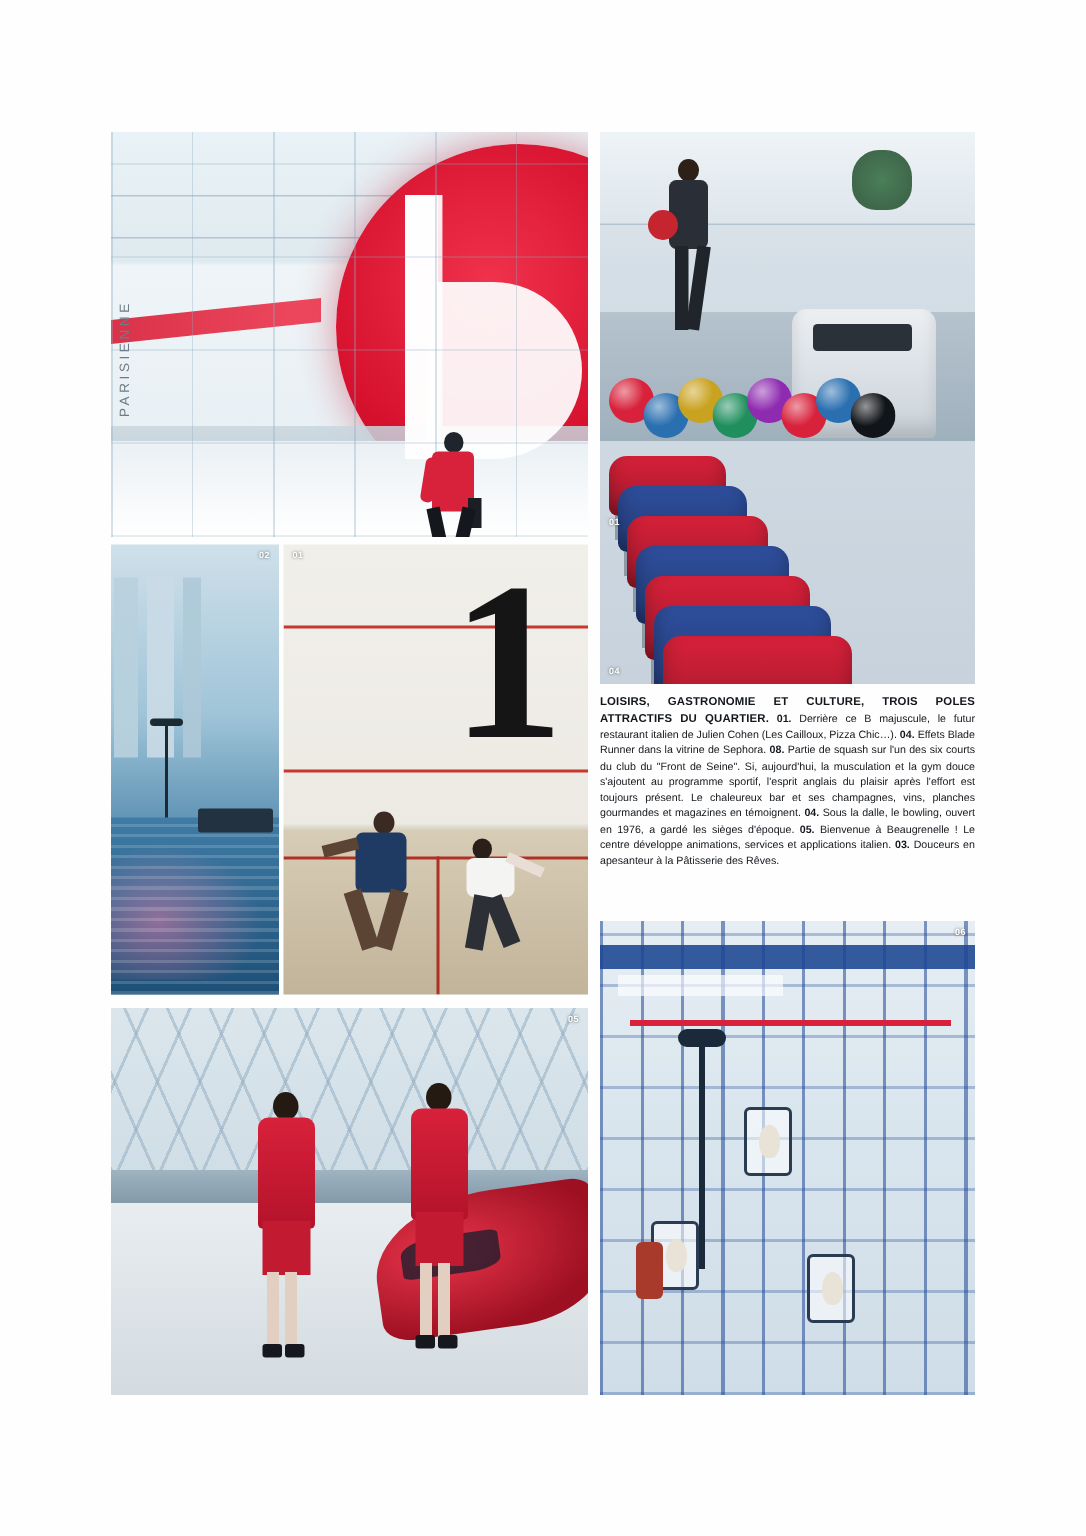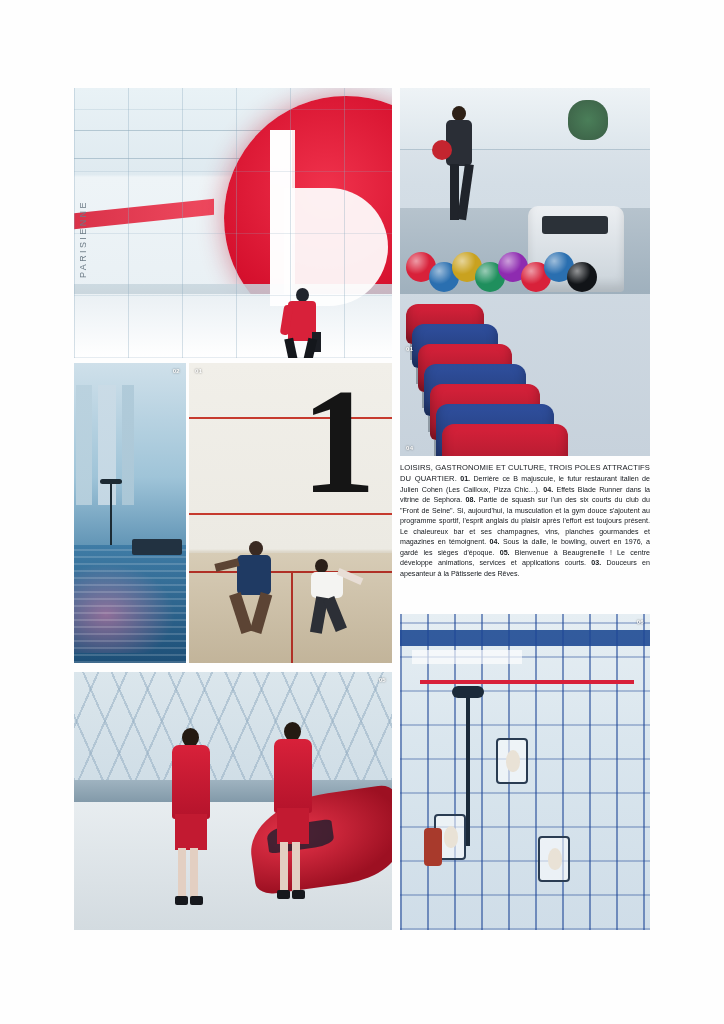--- a/index.html
+++ b/index.html
@@ -300,21 +300,21 @@
   #caption {
     position:absolute;
     left:400px; top:462px; width:250px; height:148px;
     font-size:7.1px;
     line-height:1.48;
     color:#13171c;
     text-align:justify;
     font-family:"Liberation Sans", sans-serif;
   }
   #caption .lead {
-    font-weight:400;
+    font-weight:700;
     font-size:7.6px;
     letter-spacing:.1px;
   }
   #caption b { font-weight:700; }
 </style>
 </head>
 <body>
 
 <div class="page">
 
@@ -416,21 +416,21 @@
     <span class="lead">LOISIRS, GASTRONOMIE ET CULTURE, TROIS POLES ATTRACTIFS DU QUARTIER.</span>
     <b>01.</b>
     <span>Derrière ce B majuscule, le futur restaurant italien de Julien Cohen (Les Cailloux, Pizza Chic…).</span>
     <b>04.</b>
     <span>Effets Blade Runner dans la vitrine de Sephora.</span>
     <b>08.</b>
     <span>Partie de squash sur l'un des six courts du club du "Front de Seine". Si, aujourd'hui, la musculation et la gym douce s'ajoutent au programme sportif, l'esprit anglais du plaisir après l'effort est toujours présent. Le chaleureux bar et ses champagnes, vins, planches gourmandes et magazines en témoignent.</span>
     <b>04.</b>
     <span>Sous la dalle, le bowling, ouvert en 1976, a gardé les sièges d'époque.</span>
     <b>05.</b>
-    <span>Bienvenue à Beaugrenelle ! Le centre développe animations, services et applications courts.</span>
+    <span>Bienvenue à Beaugrenelle ! Le centre développe animations, services et applications italien.</span>
     <b>03.</b>
     <span>Douceurs en apesanteur à la Pâtisserie des Rêves.</span>
   </div>
 
   <div class="photo" id="p-red">
     <div class="trusses"></div>
     <div class="band"></div>
     <div class="floor2"></div>
     <div class="redcar"></div>
     <div class="woman" id="w1">

